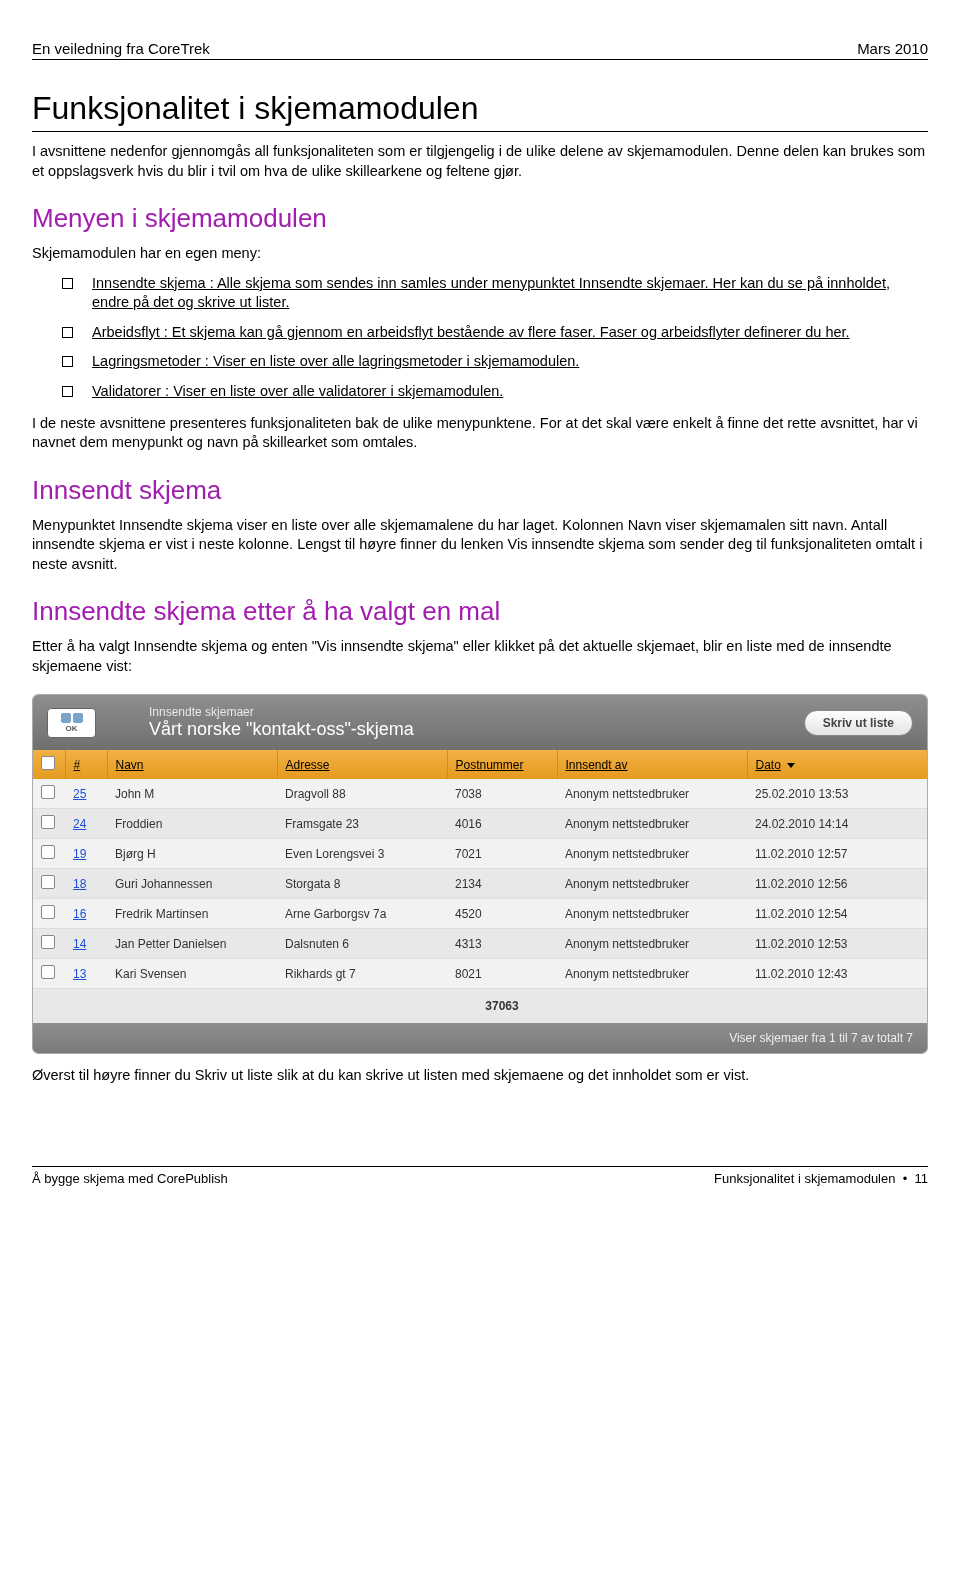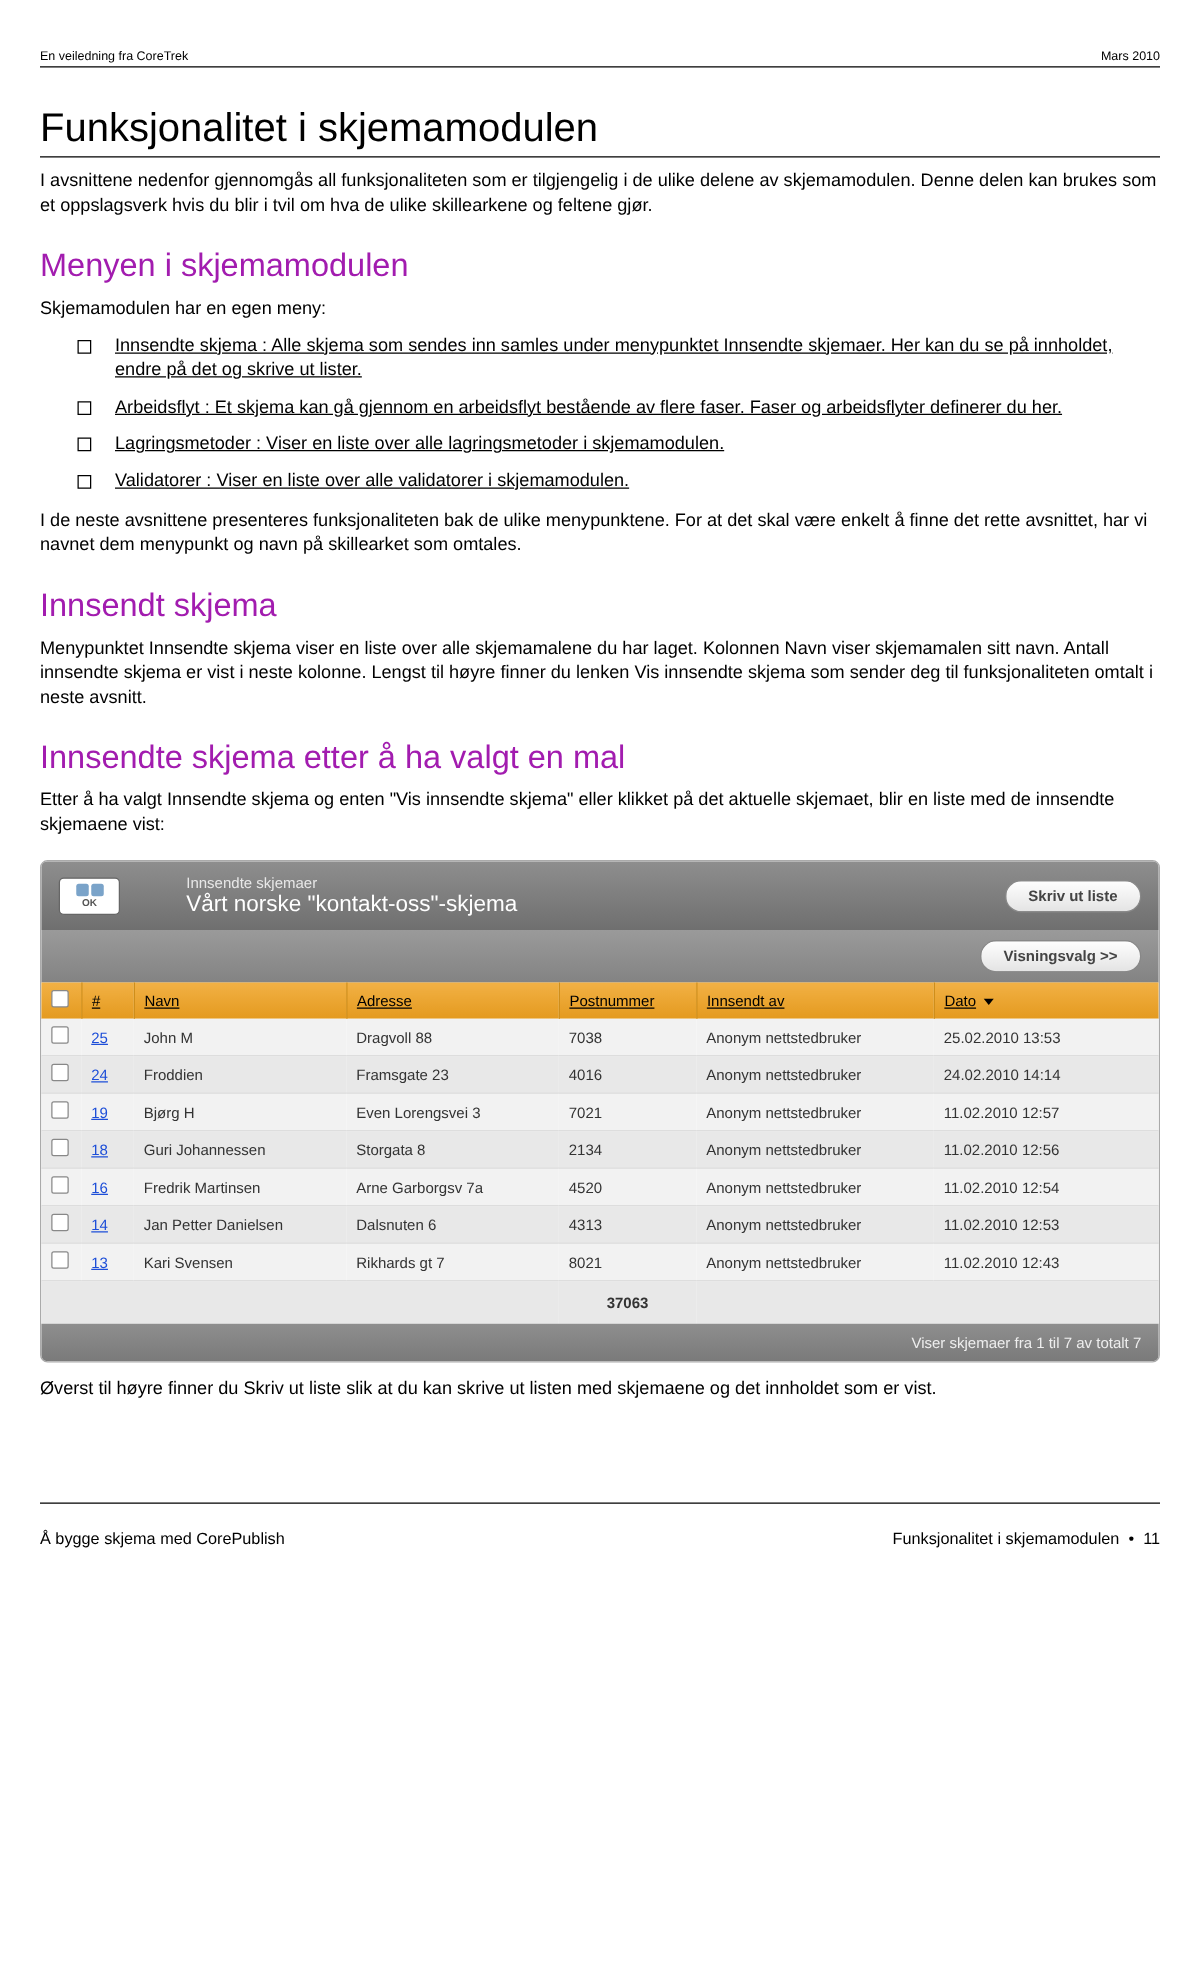--- a/index.html
+++ b/index.html
@@ -8,21 +8,21 @@
     background: #fff;
     color: #000;
     width: 960px;
     margin: 0 auto;
     padding: 40px 32px 20px;
     font-size: 14px;
   }
   .header-row {
     display: flex;
     justify-content: space-between;
-    font-size: 10px;
+    font-size: 15px;
     border-bottom: 1px solid #000;
     padding-bottom: 2px;
     margin-bottom: 30px;
   }
   h1 {
     font-size: 32px;
     font-weight: normal;
     margin-bottom: 4px;
   }
   h1 + .divider { border-top: 1px solid #000; margin-bottom: 10px; }
@@ -162,21 +162,21 @@
     background: linear-gradient(#8e8e8e, #7a7a7a);
     color: #eee;
     padding: 8px 14px;
     text-align: right;
     font-size: 12px;
   }
 
   .page-footer {
     margin-top: 80px;
     border-top: 1px solid #000;
-    padding-top: 20px;
+    padding-top: 4px;
     display: flex;
     justify-content: space-between;
     font-size: 13px;
   }
 </style>
 </head>
 <body>
 
 <div class="header-row">
   <span>En veiledning fra CoreTrek</span>
@@ -212,23 +212,20 @@
           <span class="dot"></span>
           <span class="dot"></span>
         </div>
       <span>OK</span>
     </div>
     <div class="panel-header-titles">
       <div class="small">Innsendte skjemaer</div>
       <div class="big">Vårt norske "kontakt-oss"-skjema</div>
     </div>
     <button class="btn">Skriv ut liste</button>
-  </div>
-  <div class="panel-sub">
-    <button class="btn">Visningsvalg &gt;&gt;</button>
   </div>
   <div class="panel-body">
     <table class="grid">
       <colgroup>
         <col style="width:32px">
           <col style="width:42px">
           <col style="width:170px">
           <col style="width:170px">
           <col style="width:110px">
           <col style="width:190px">

